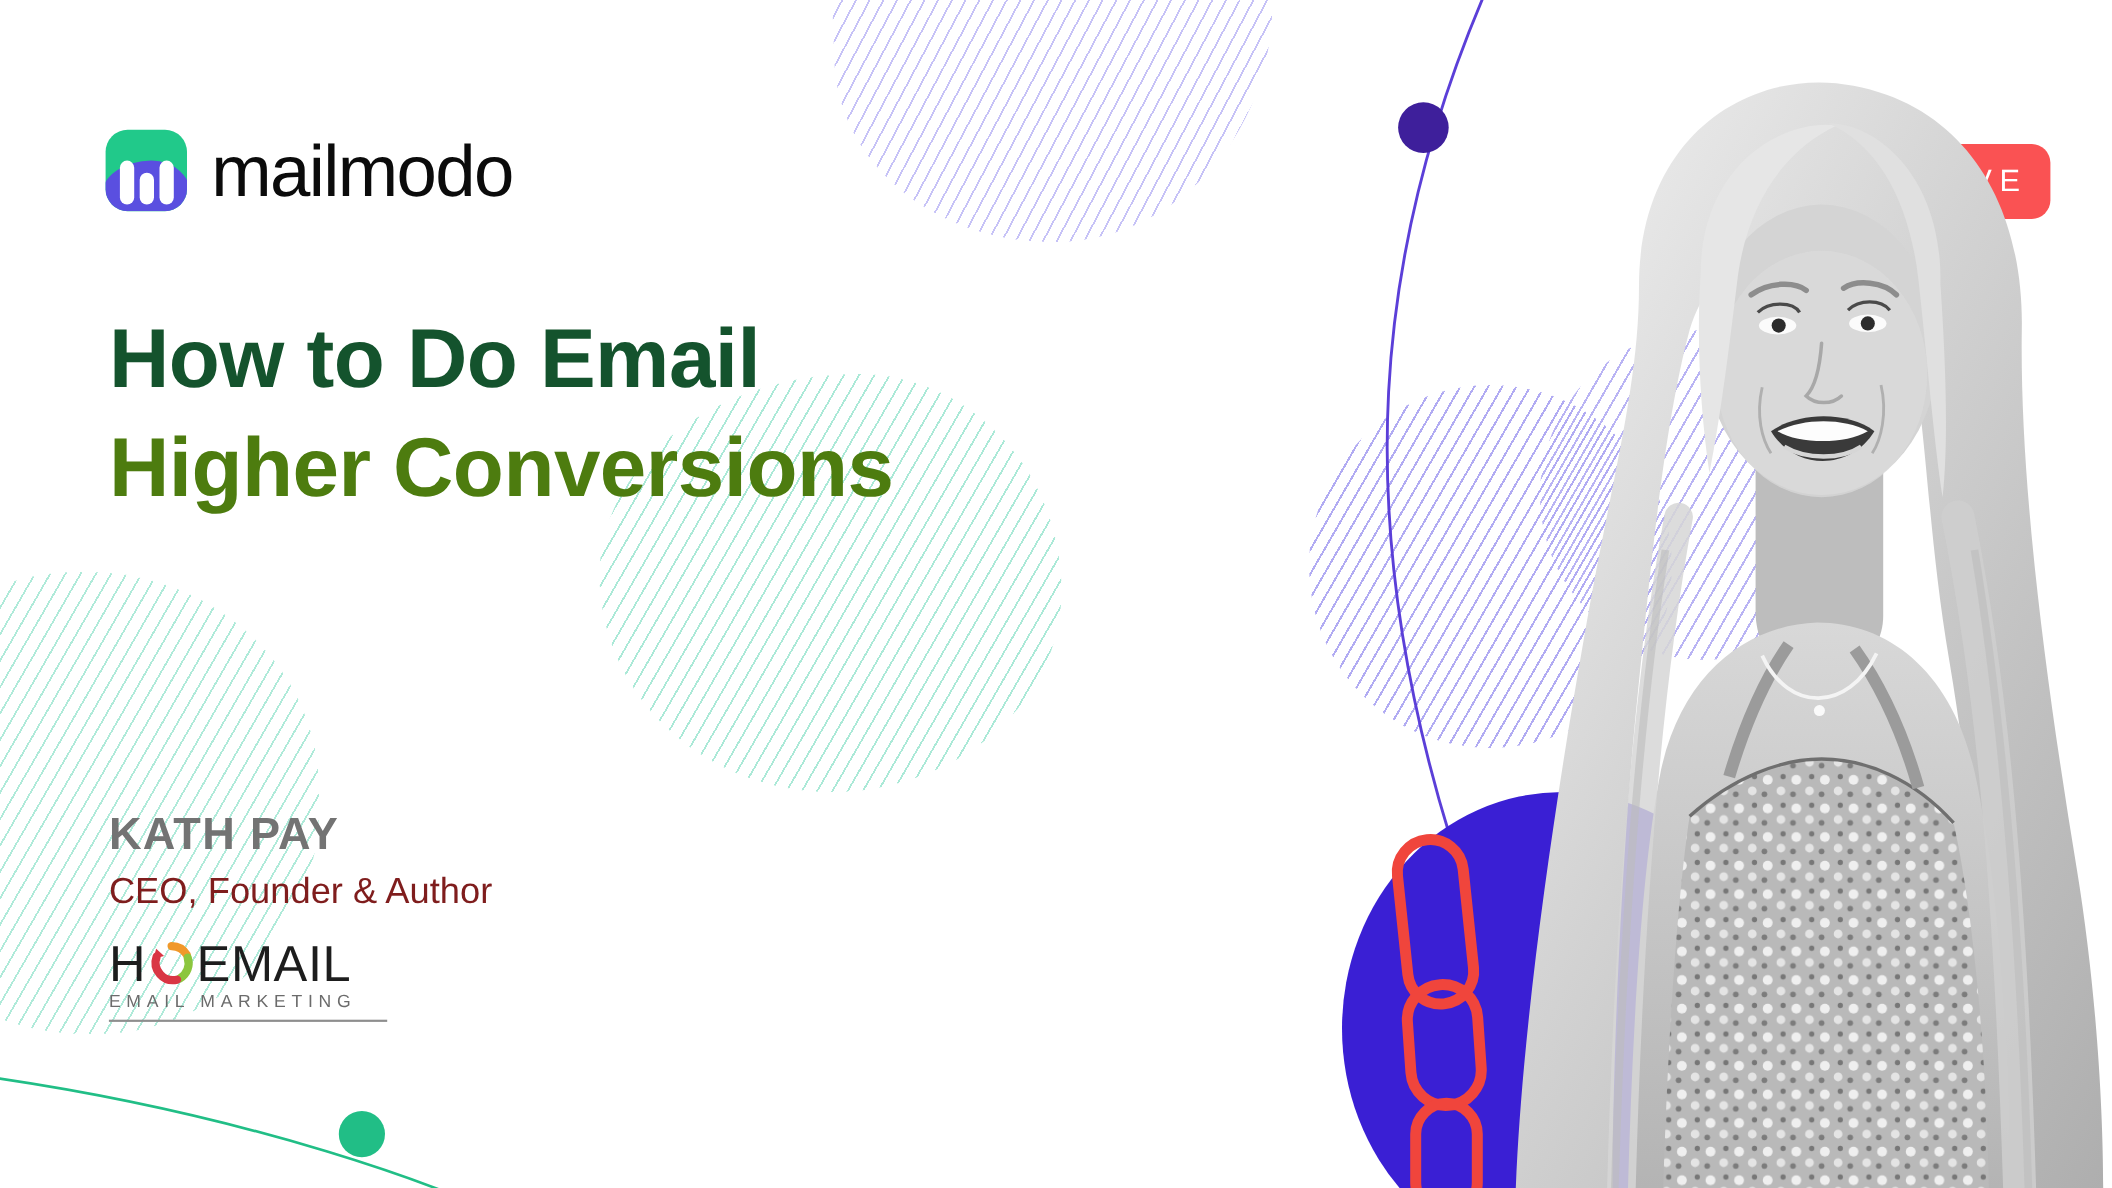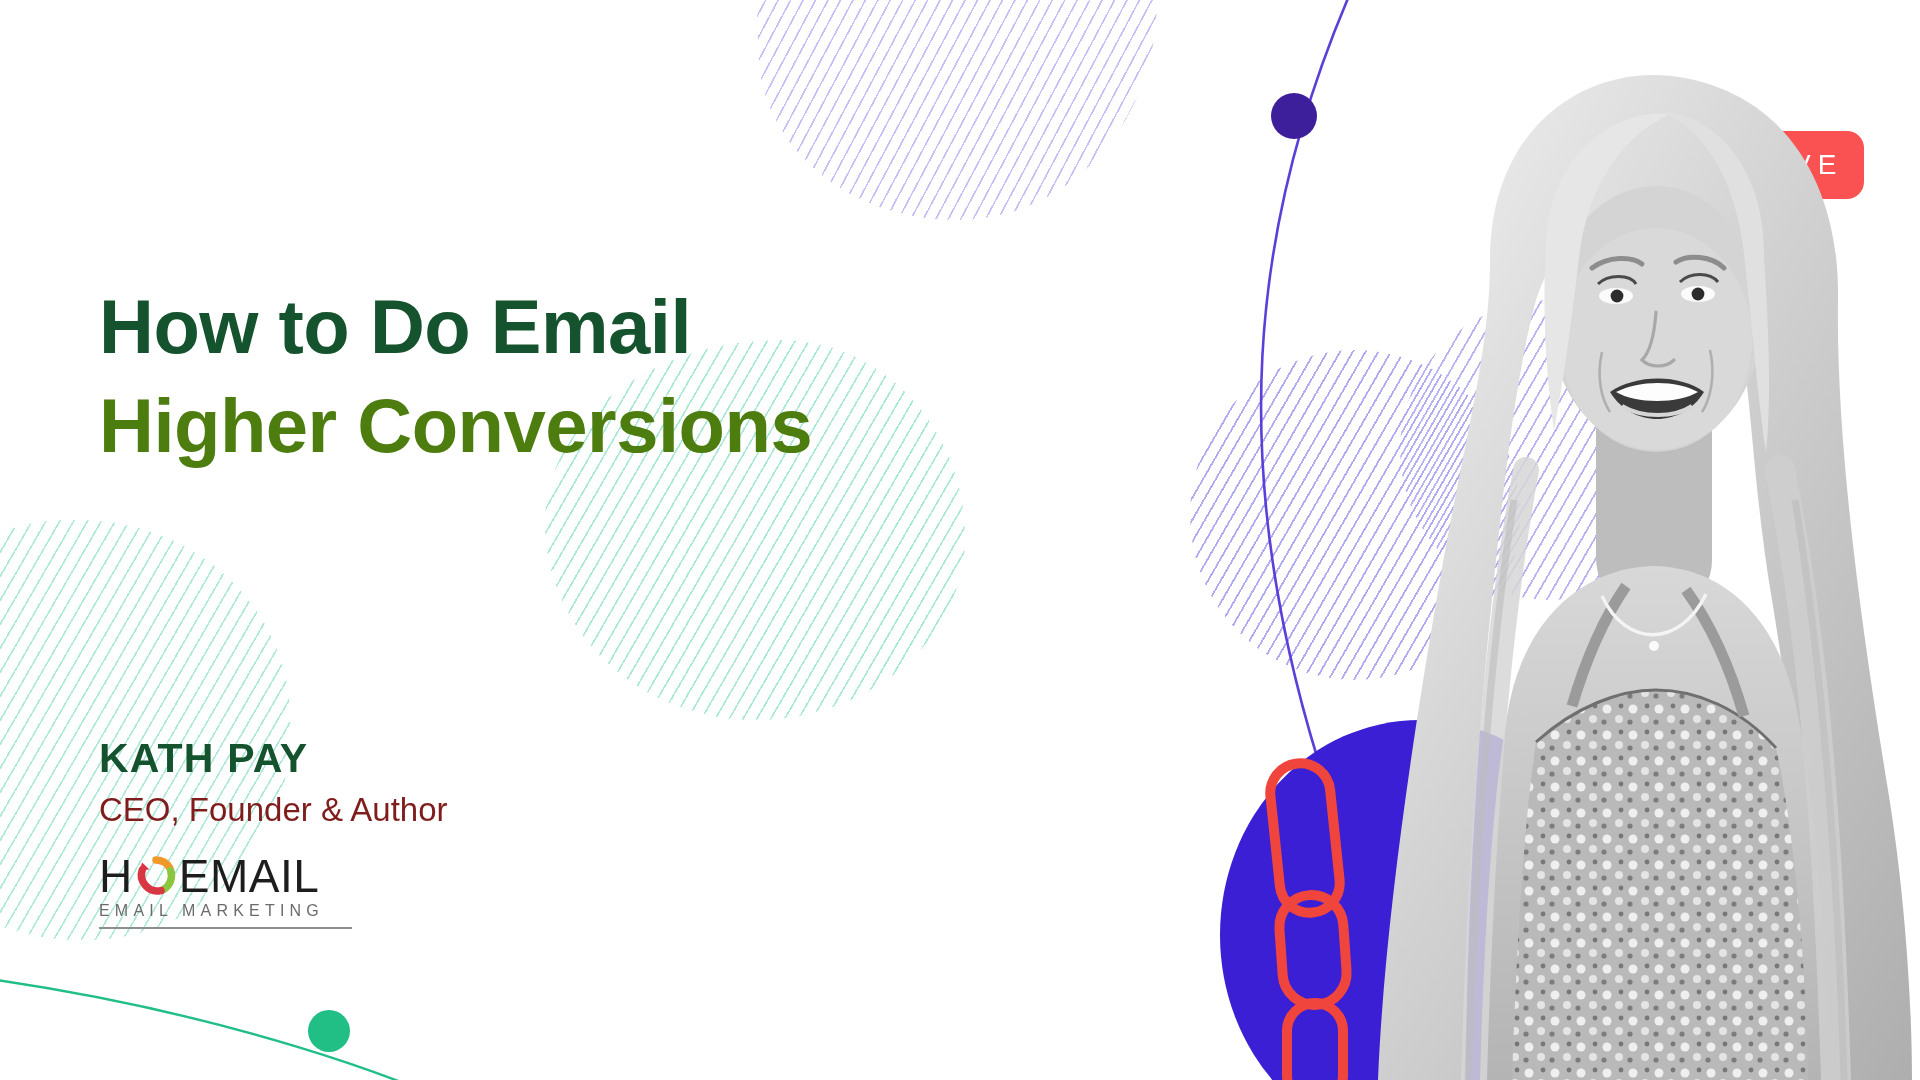--- a/index.html
+++ b/index.html
@@ -75,21 +75,21 @@
   .hl-line {
     font-size:76px; font-weight:700; line-height:1.30;
     letter-spacing:-0.5px; white-space:nowrap;
   }
   .hl-purple { color:#14532d; }
   .hl-green  { color:#4d7c0f; }
 
   
   .speaker { position:absolute; left:99px; top:735px; }
   .spk-name {
-    font-size:41px; font-weight:700; color:#14532d; letter-spacing:1.2px; line-height:1.15;
+    font-size:41px; font-weight:700; color:#737373; letter-spacing:1.2px; line-height:1.15;
   }
   .spk-role { font-size:33px; font-weight:400; color:#7f1d1d; margin-top:8px; line-height:1.2; }
 
   
   .holistic { margin-top:22px; width:253px; }
   .hol-top { display:flex; align-items:center; height:48px; }
   .hol-word { font-size:46px; font-weight:300; color:#1d1d1d; letter-spacing:0.5px; line-height:1; }
   .hol-o { width:44px; height:44px; position:relative; margin:0 1px; flex:none; }
   .hol-sub {
     font-size:16px; font-weight:400; color:#6b6b6b; letter-spacing:5.2px;
@@ -132,20 +132,29 @@
 
   <svg class="arc-svg" viewBox="0 0 1920 1080">
     <path d="M1365 -40 C1240 230, 1232 480, 1318 760" fill="none" stroke="#5B3FD8" stroke-width="2.6"></path>
     <path d="M-40 975 C190 1005, 430 1075, 560 1160" fill="none" stroke="#21BE86" stroke-width="2.4"></path>
     <path d="M95 1080 C120 930, 210 860, 340 836" fill="none" stroke="#21BE86" stroke-width="0"></path>
   </svg>
 
   <div class="deco dot dot-purple"></div>
   <div class="deco dot dot-green"></div>
 
+  <div class="logo-row">
+    <div class="logo-mark">
+      <div class="wave"></div>
+      <div class="bar b1"></div>
+      <div class="bar b2"></div>
+      <div class="bar b3"></div>
+    </div>
+    <div class="logo-word">mailmodo</div>
+  </div>
 
   <div class="live-badge">
     <span>LIVE</span>
   </div>
 
   <div class="headline">
     <div class="hl-line hl-purple">How to Do Email</div>
     <div class="hl-line hl-green">Higher Conversions</div>
   </div>
 

